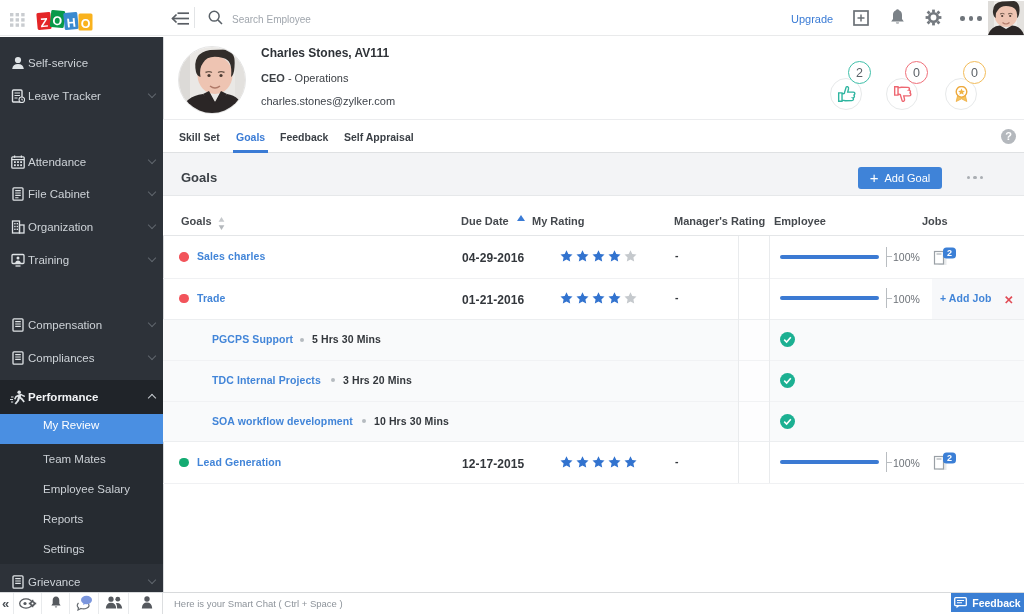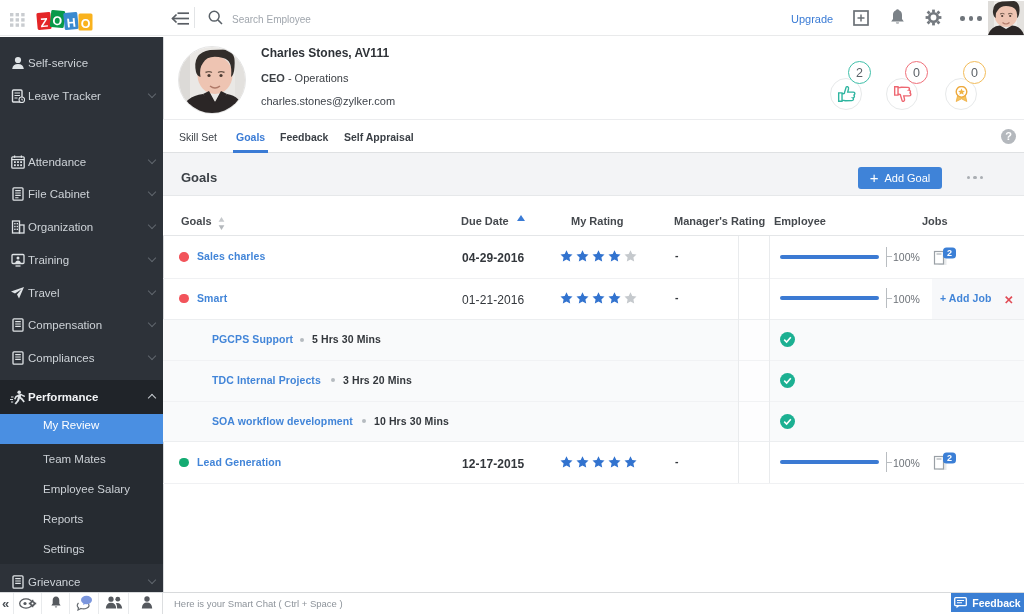--- a/index.html
+++ b/index.html
@@ -208,31 +208,20 @@
           <path d="M4 10.5 Q4.5 7.5 7 7.5 Q9.5 7.5 10 10.5 Z" fill="#dfe3e6"></path>
           <path d="M4.5 13 H9.5" stroke="#dfe3e6" stroke-width="1.3"></path>
         </svg>
 </span>
       <span class="tx">Training</span>
       <span class="ch">
         <i class="chev"></i>
       </span>
     </div>
 
-<div class="mitem" style="top:276px;height:33px">
-      <span class="ic">
-<svg width="15" height="14" viewBox="0 0 15 14">
-          <path d="M14 1 L1 5.5 L5 7.5 L11.5 3.2 L7 8.5 L9 12.5 Z" fill="#dfe3e6"></path>
-        </svg>
-</span>
-      <span class="tx">Travel</span>
-      <span class="ch">
-        <i class="chev"></i>
-      </span>
-    </div>
 
 <div class="mitem" style="top:308.5px;height:33px">
       <span class="ic">
 <svg width="14" height="14" viewBox="0 0 14 14">
           <rect x="2" y="0.8" width="10" height="12.4" rx="1" fill="none" stroke="#dfe3e6" stroke-width="1.3"></rect>
           <path d="M4.2 3.6 H9.8 M4.2 6 H9.8 M4.2 8.4 H9.8" stroke="#dfe3e6" stroke-width="1.1"></path>
         </svg>
 </span>
       <span class="tx">Compensation</span>
       <span class="ch">
@@ -392,21 +381,21 @@
         <path d="M4 8 L2.2 15.5 L7.5 12.8 L12.8 15.5 L11 8" fill="#f5c560"></path>
         <path d="M4 8 L2.2 15.5 L7.5 12.8 L12.8 15.5 L11 8" fill="none" stroke="#eda93c" stroke-width="0.8"></path>
         <circle cx="7.5" cy="5.8" r="5.3" fill="#fff" stroke="#eda93c" stroke-width="1.4"></circle>
         <path d="M7.5 2.5 L8.5 4.7 L10.9 4.9 L9.1 6.5 L9.6 8.8 L7.5 7.6 L5.4 8.8 L5.9 6.5 L4.1 4.9 L6.5 4.7 Z" fill="#f0b445"></path>
       </svg>
 </div>
 <div class="abs" style="left:963px;top:61px;width:23px;height:23px;border-radius:50%;background:#fff;border:1.5px solid #f2bc5a;color:#5c6268;font-size:12.5px;display:flex;align-items:center;justify-content:center">0</div>
 
 <div class="abs" style="left:163px;top:119px;width:861px;height:1px;background:#ebecee"></div>
 <div class="abs" style="left:163px;top:120px;width:861px;height:33px;background:#fff;border-bottom:1px solid #dfe1e3"></div>
-<div class="abs" style="left:179px;top:131px;font-size:10.5px;font-weight:normal;color:#3a3f45">Skill Set</div>
+<div class="abs" style="left:179px;top:131px;font-size:10.5px;font-weight:bold;color:#3a3f45">Skill Set</div>
 <div class="abs" style="left:236px;top:131px;font-size:10.5px;font-weight:bold;color:#3a7bd5">Goals</div>
 <div class="abs" style="left:233px;top:150px;width:35px;height:3px;background:#3a7bd5"></div>
 <div class="abs" style="left:280px;top:131px;font-size:10.5px;font-weight:bold;color:#3a3f45">Feedback</div>
 <div class="abs" style="left:344px;top:131px;font-size:10.5px;font-weight:bold;color:#3a3f45">Self Appraisal</div>
 <div class="abs" style="left:1001px;top:129px;width:15px;height:15px;border-radius:50%;background:#b4b8bd;color:#fff;font-size:11px;font-weight:bold;text-align:center;line-height:15px">?</div>
 
 <div class="abs" style="left:163px;top:153px;width:861px;height:43px;background:#f3f4f6;border-bottom:1px solid #e6e8ea"></div>
 <div class="abs" style="left:181px;top:170px;font-size:13px;font-weight:bold;color:#3b4046">Goals</div>
 <div class="abs" style="left:858px;top:167px;width:84px;height:22px;background:#3f83d8;border-radius:3px;color:#fff;font-size:11px;display:flex;align-items:center;justify-content:center;gap:6px"><span style="font-size:15px;margin-top:-1px">+</span>Add Goal</div>
 <div class="abs" style="left:963px;top:176px;width:24px;display:flex;gap:3.5px;justify-content:center">
@@ -418,21 +407,21 @@
 <div class="abs" style="left:163px;top:196px;width:861px;height:40px;background:#fff;border-bottom:1px solid #e4e6e8"></div>
 <div class="hcell" style="left:181px">Goals</div>
 <svg class="abs" style="left:218px;top:217px" width="7" height="13" viewBox="0 0 7 13">
       <path d="M3.5 0 L6.4 4.7 H0.6 Z" fill="#c6c9cc"></path>
       <path d="M3.5 13 L6.4 8.3 H0.6 Z" fill="#b4b8bc"></path>
     </svg>
 <div class="hcell" style="left:461px">Due Date</div>
 <svg class="abs" style="left:517px;top:215px" width="8" height="6" viewBox="0 0 8 6">
       <path d="M4 0 L8 6 H0 Z" fill="#3a7bd5"></path>
     </svg>
-<div class="hcell" style="left:571px">My Rating</div>
+<div class="hcell" style="left:532px">My Rating</div>
 <div class="hcell" style="left:674px">Manager's Rating</div>
 <div class="hcell" style="left:774px">Employee</div>
 <div class="hcell" style="left:922px">Jobs</div>
 
 <div class="abs" style="left:163px;top:319px;width:861px;height:122.4px;background:#f9fafb"></div>
 <div class="abs" style="left:739px;top:319px;width:30px;height:122.4px;background:#fdfdfe"></div>
 
 <div class="abs" style="left:932px;top:277.5px;width:92px;height:41.5px;background:#f7f8fa"></div>
 
 <div class="abs" style="left:163px;top:277.5px;width:861px;height:1px;background:#f0f1f3"></div>
@@ -464,22 +453,22 @@
 <div class="abs" style="left:893px;top:251px;font-size:10.5px;color:#6d7278">100%</div>
 <svg class="abs" style="left:933px;top:246.5px" width="24" height="20" viewBox="0 0 24 20">
 <rect x="5.5" y="7" width="8" height="11" fill="#e8eaec"></rect>
 <rect x="1.5" y="4.5" width="9" height="12.5" fill="#fff" stroke="#9aa0a6" stroke-width="1.2"></rect>
 <path d="M3.5 7 H8.5" stroke="#9aa0a6" stroke-width="1"></path>
 <rect x="10" y="0.5" width="13" height="11" rx="3.5" fill="#3b7fd6"></rect>
 <text x="16.5" y="8.8" font-size="9" font-weight="bold" fill="#fff" text-anchor="middle">2</text>
 </svg>
 
 <div class="abs" style="left:179px;top:293.5px;width:9.5px;height:9.5px;border-radius:50%;background:#f2545b"></div>
-<div class="abs link" style="left:197px;top:291.5px">Smart</div>
-<div class="abs dark" style="left:462px;top:292.5px;font-size:12px;font-weight:normal">01-21-2016</div>
+<div class="abs link" style="left:197px;top:291.5px">Trade</div>
+<div class="abs dark" style="left:462px;top:292.5px;font-size:12px;font-weight:bold">01-21-2016</div>
 <svg class="abs" style="left:560px;top:291.5px" width="77" height="13" viewBox="0 0 77 13">
 <g fill="#3273cf">
         <polygon points="6.5,0.2 8.3,4.0 12.5,4.6 9.4,7.5 10.2,11.6 6.5,9.6 2.8,11.6 3.6,7.5 0.5,4.6 4.7,4.0"></polygon>
         <polygon transform="translate(16,0)" points="6.5,0.2 8.3,4.0 12.5,4.6 9.4,7.5 10.2,11.6 6.5,9.6 2.8,11.6 3.6,7.5 0.5,4.6 4.7,4.0"></polygon>
         <polygon transform="translate(32,0)" points="6.5,0.2 8.3,4.0 12.5,4.6 9.4,7.5 10.2,11.6 6.5,9.6 2.8,11.6 3.6,7.5 0.5,4.6 4.7,4.0"></polygon>
         <polygon transform="translate(48,0)" points="6.5,0.2 8.3,4.0 12.5,4.6 9.4,7.5 10.2,11.6 6.5,9.6 2.8,11.6 3.6,7.5 0.5,4.6 4.7,4.0"></polygon>
       </g>
 <polygon transform="translate(64,0)" fill="#c5c9cd" points="6.5,0.2 8.3,4.0 12.5,4.6 9.4,7.5 10.2,11.6 6.5,9.6 2.8,11.6 3.6,7.5 0.5,4.6 4.7,4.0"></polygon>
 </svg>
 <div class="abs dark" style="left:675px;top:290.5px">-</div>

